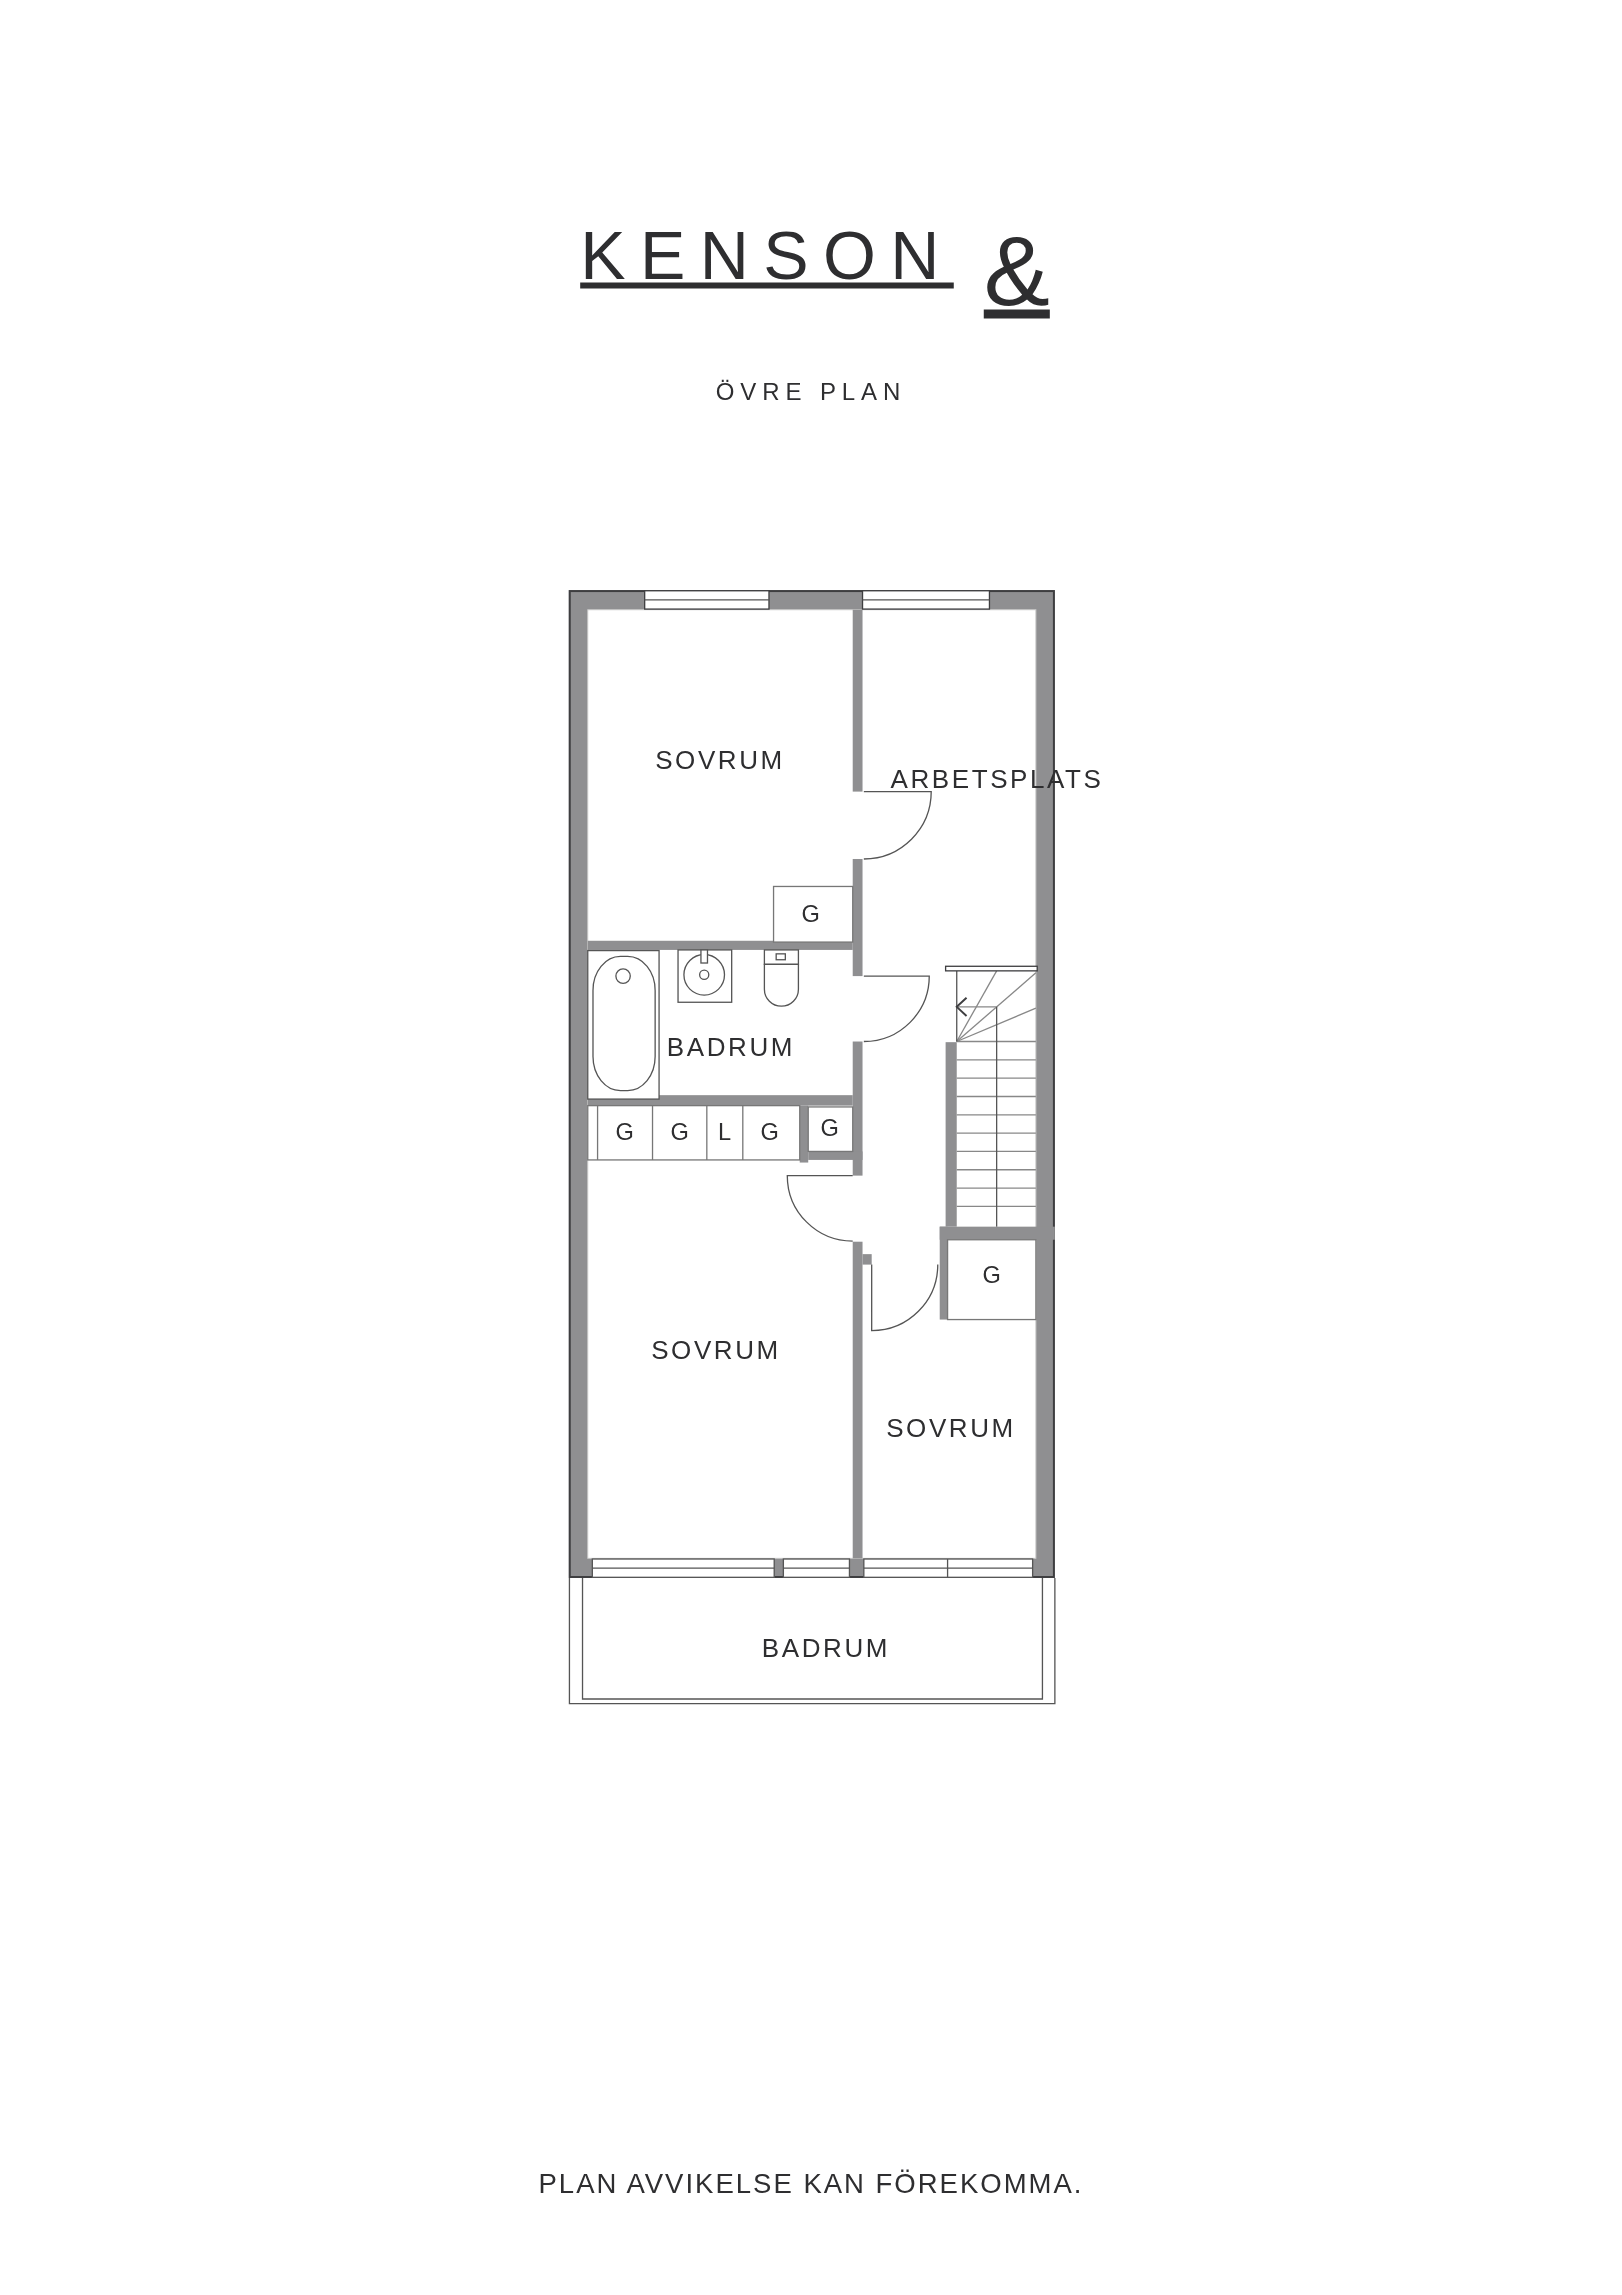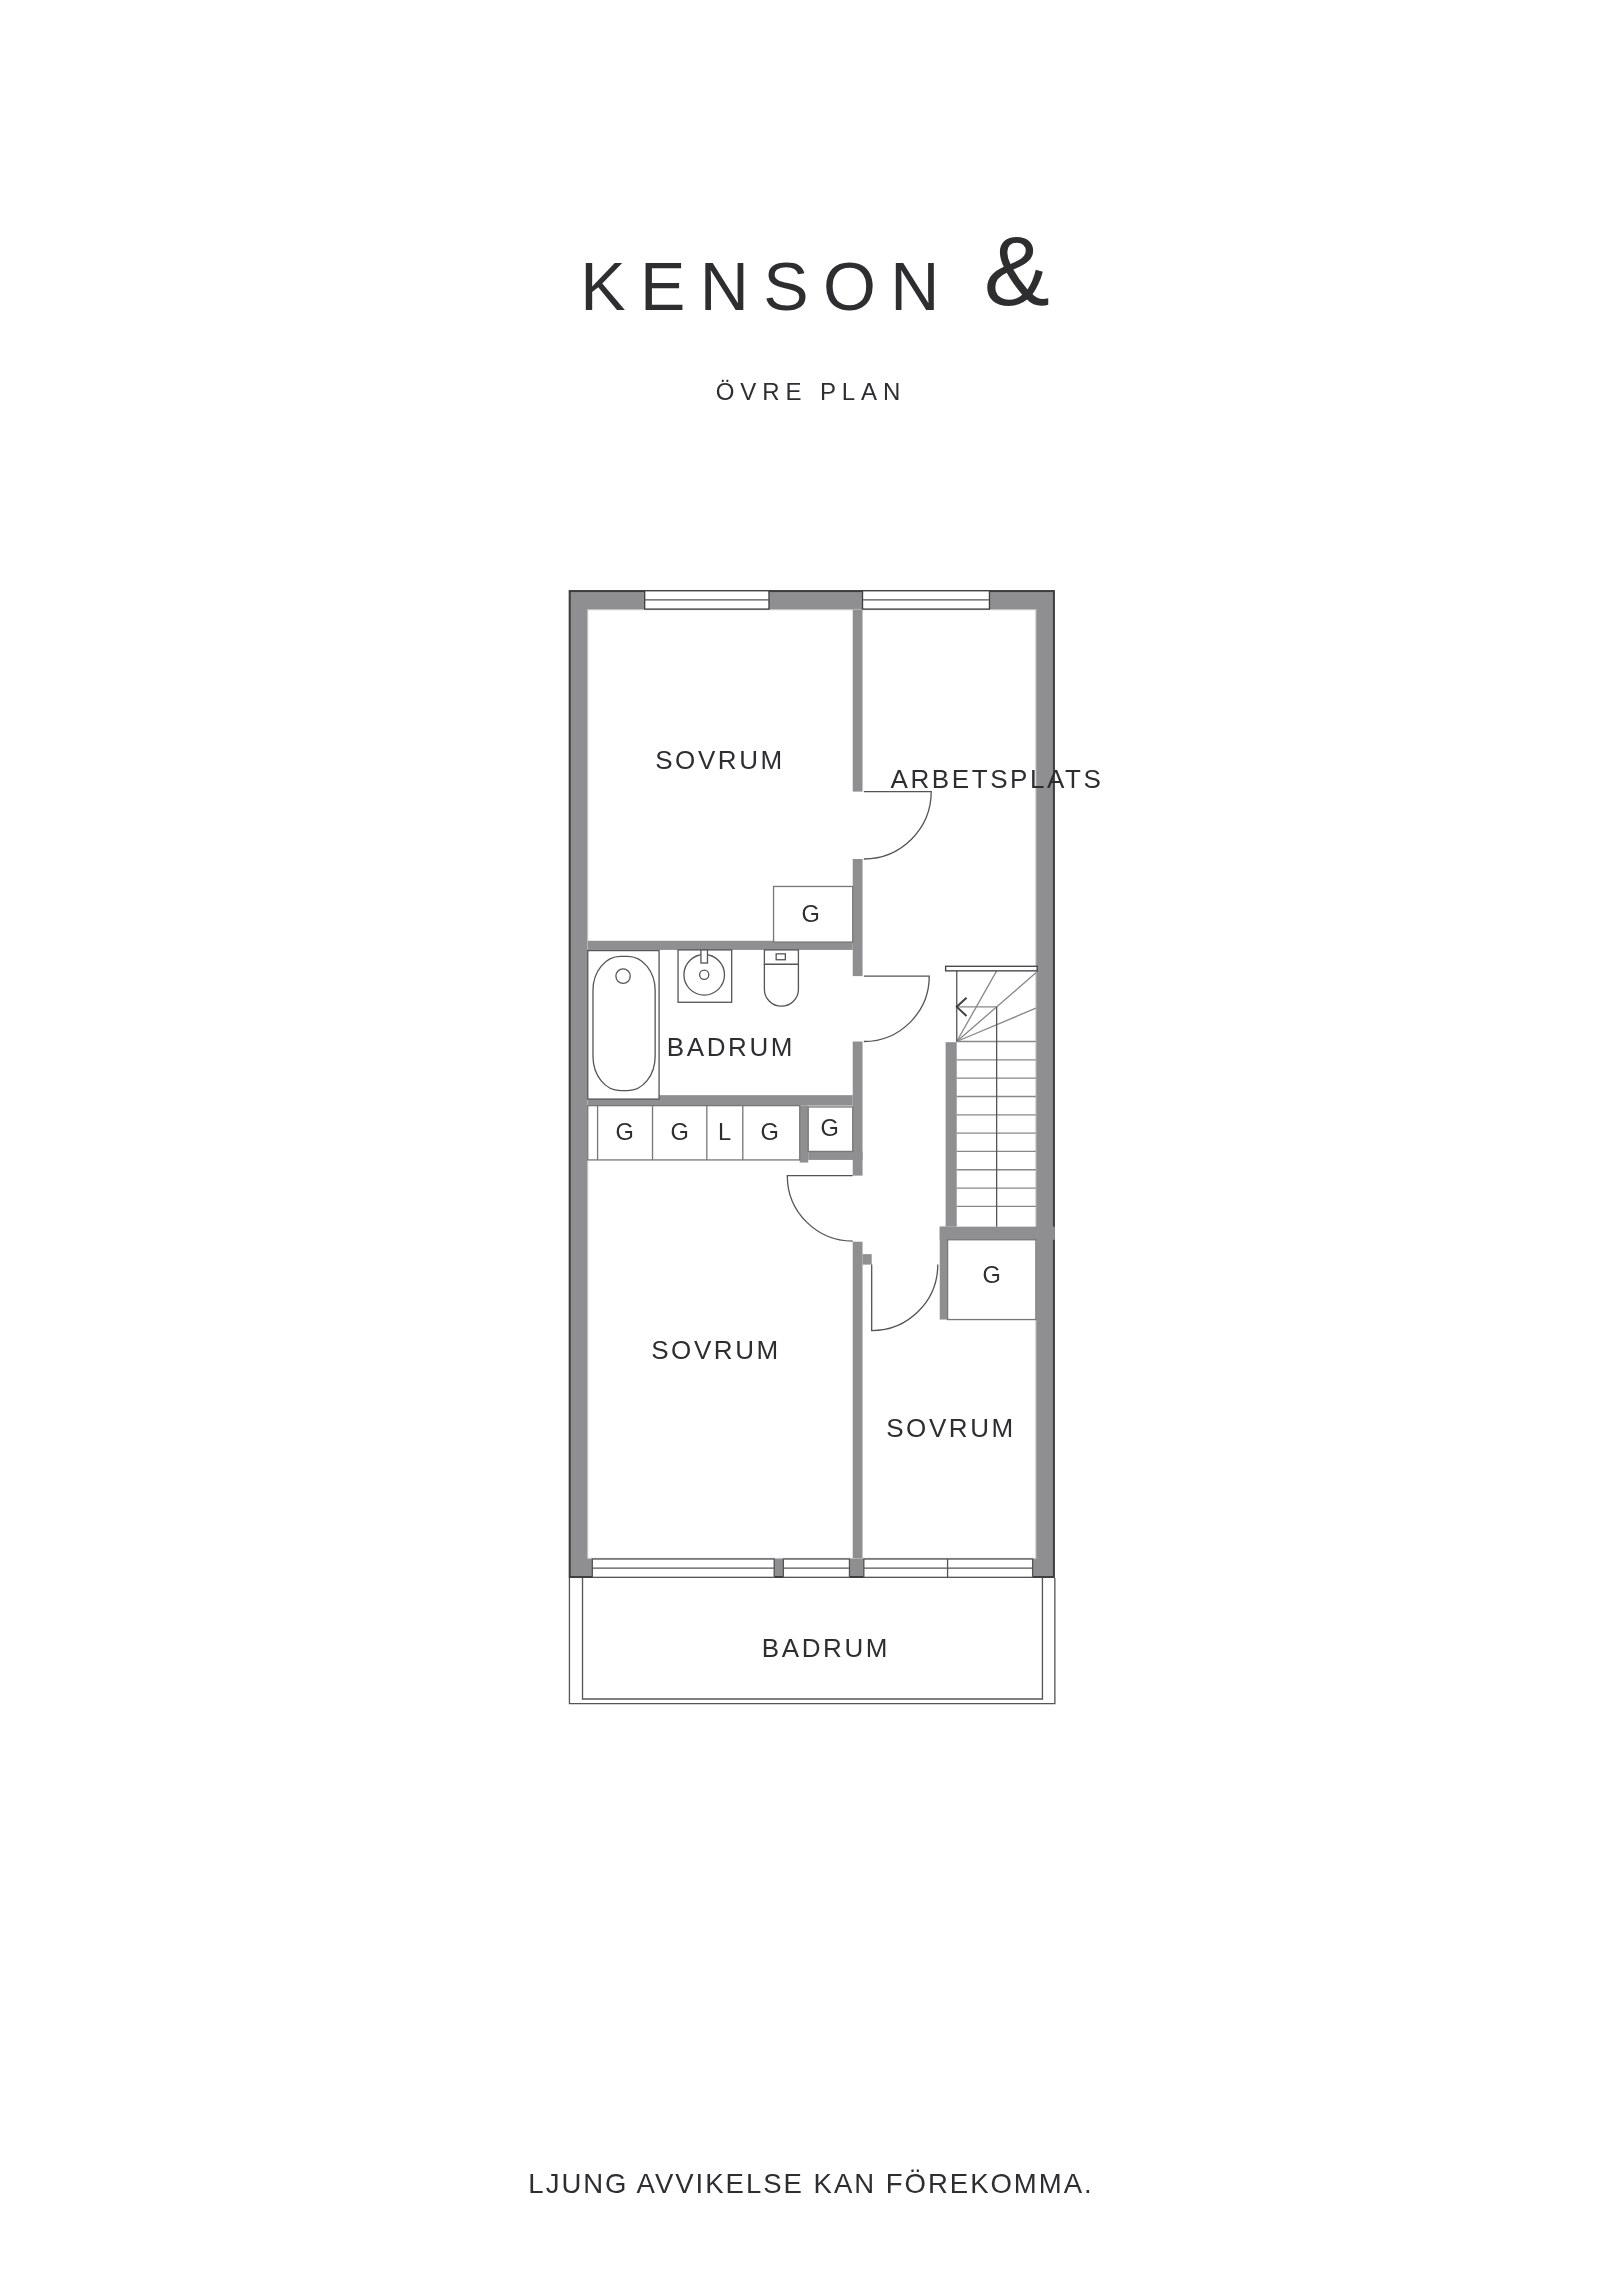--- a/index.html
+++ b/index.html
@@ -14,22 +14,22 @@
   .plan-svg{position:absolute;left:0;top:0;width:1623px;height:2295px;}
   .lbl{
     position:absolute;
     transform:translate(-50%,-50%);
     white-space:nowrap;
     color:#2e2e30;
     line-height:1;
   }
   .brand{
     left:815px;top:270px;
-    display:flex;align-items:flex-end;gap:30px;
-    font-size:68px;letter-spacing:14.4px;font-weight:400;
+    display:flex;align-items:flex-start;gap:30px;
+    font-size:68px;letter-spacing:14.4px;font-weight:400;text-decoration:underline;
   }
   .brand .amp{font-size:99px;letter-spacing:0;font-weight:400;}
   .subtitle{left:811px;top:392px;font-size:24px;letter-spacing:5.9px;}
   .room{font-size:26px;letter-spacing:2.6px;}
   .closet{font-size:23.6px;letter-spacing:0.7px;}
   .lbl-sovrum-top{left:720px;top:760px;}
   .lbl-arbetsplats{left:949px;top:779px;margin-left:48px;}
   .lbl-badrum{left:731px;top:1047px;text-align:center;}
   .lbl-g-top{left:811px;top:915px;}
   .lbl-row-g1{left:625px;top:1133px;}
@@ -169,16 +169,16 @@
   <div class="lbl room lbl-balkong">BADRUM</div>
 
   <div class="lbl closet lbl-g-top">G</div>
   <div class="lbl closet lbl-row-g1">G</div>
   <div class="lbl closet lbl-row-g2">G</div>
   <div class="lbl closet lbl-row-l">L</div>
   <div class="lbl closet lbl-row-g3">G</div>
   <div class="lbl closet lbl-g-hall">G</div>
   <div class="lbl closet lbl-g-stairs">G</div>
 
-  <div class="lbl footer">LJUNG AVVIKELSE KAN FÖREKOMMA.</div>
+  <div class="lbl footer">PLAN AVVIKELSE KAN FÖREKOMMA.</div>
 
 </div>
 
 
 </body></html>

